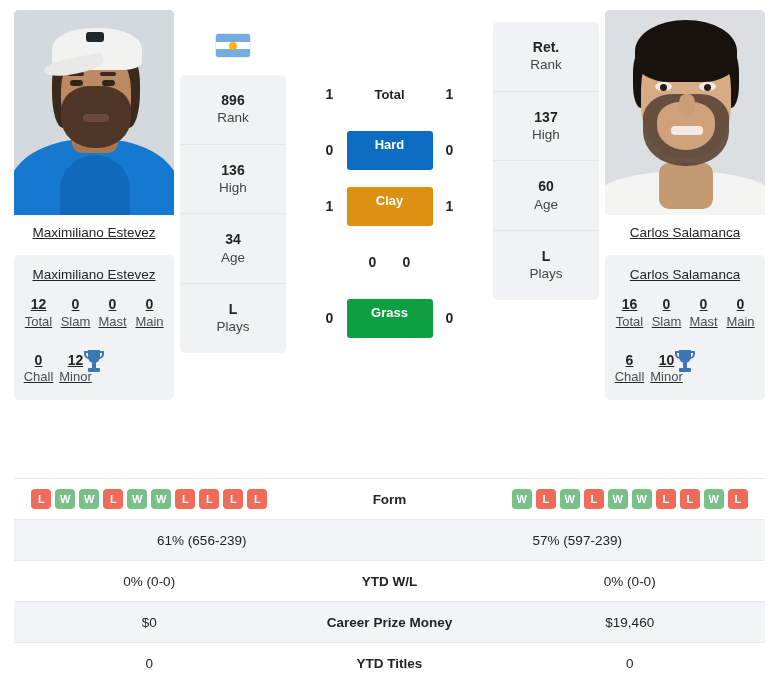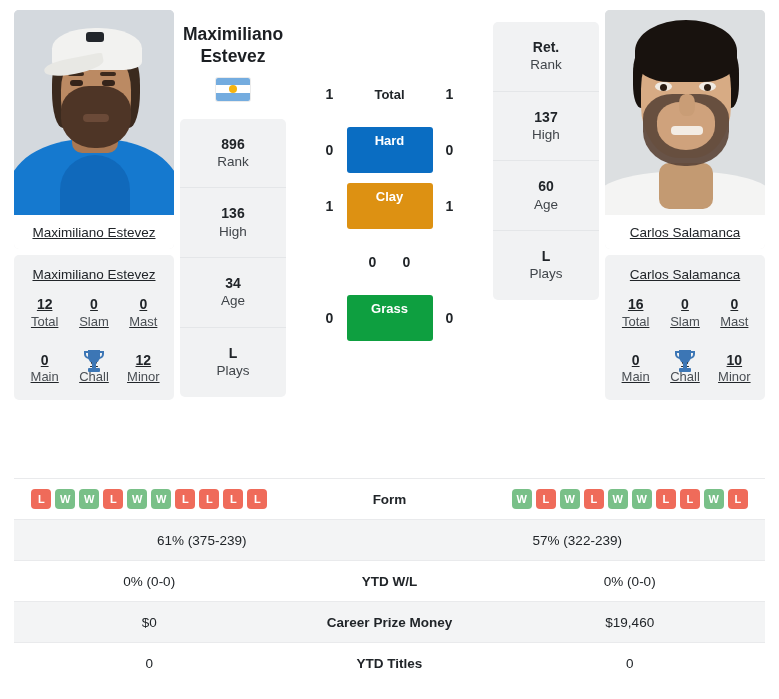--- a/index.html
+++ b/index.html
@@ -165,21 +165,21 @@
     margin-top: 6px;
     background: #f1f2f3;
     border-radius: 5px;
     padding: 10px 6px 14px 6px;
   }
   .titles-name {
     text-align:center; font-size:13.5px; color:#212529; padding: 2px 0 14px 0;
   }
   .titles-grid {
     display:grid;
-    grid-template-columns: 1fr 1fr 1fr;
+    grid-template-columns: 1fr 1fr 1fr 1fr;
     row-gap: 22px;
     position: relative;
   }
   .stat { text-align:center; line-height:1.25; }
   .stat .num { font-size:14px; font-weight:bold; color:#212529; }
   .stat .lbl { font-size:13px; color:#4a4f54; }
   .trophy-wrap {
     position:absolute; left:0; right:0; top:52px;
     display:flex; justify-content:center; pointer-events:none;
   }
@@ -228,21 +228,21 @@
     font-size: 14px; font-weight: bold; color:#212529;
   }
   .surf-score.right { text-align:center; }
   .surf-label {
     width: 86px; text-align:center;
     font-size: 13px; font-weight: bold; color:#212529;
   }
   .surf-pill {
     width: 86px; text-align:center;
     font-size: 13px; font-weight: bold; color:#ffffff;
-    padding: 6px 0 25px 0; border-radius: 3px;
+    padding: 6px 0 18px 0; border-radius: 3px;
   }
 
   
   .table { padding: 0 14px; }
   .trow {
     display:flex; align-items:center;
     height: 41px;
     border-top: 1px solid #e9eaec;
   }
   .trow.alt { background:#f3f4f5; }
@@ -328,24 +328,20 @@
               <rect x="11" y="14" width="4" height="6" fill="#3c76b5"></rect>
               <rect x="7" y="20" width="12" height="4" rx="1" fill="#3c76b5"></rect>
             </svg>
           </div>
         </div>
       </div>
     </div>
 
     <div class="info-col">
       <div class="player-head">
-        <div class="player-name">
-          <span>Maximiliano</span><br>
-          <span>Estevez</span>
-        </div>
         <div class="flag flag-ar">
           <div class="b1"></div>
             <div class="b2"></div>
             <div class="b3"></div>
             <div class="sun"></div>
         </div>
       </div>
       <div class="info-card">
         <div class="info-cell">
           <div class="v">896</div>
@@ -507,22 +503,22 @@
             <div class="badge W">W</div>
             <div class="badge L">L</div>
             <div class="badge L">L</div>
             <div class="badge W">W</div>
             <div class="badge L">L</div>
           </div>
       </div>
     </div>
 
     <div class="trow alt">
-      <div class="c-left">61% (375-239)</div>
-      <div class="c-right">57% (322-239)</div>
+      <div class="c-left">61% (656-239)</div>
+      <div class="c-right">57% (597-239)</div>
     </div>
 
     <div class="trow">
       <div class="c-left">0% (0-0)</div>
       <div class="c-mid">YTD W/L</div>
       <div class="c-right">0% (0-0)</div>
     </div>
 
     <div class="trow alt">
       <div class="c-left">$0</div>

